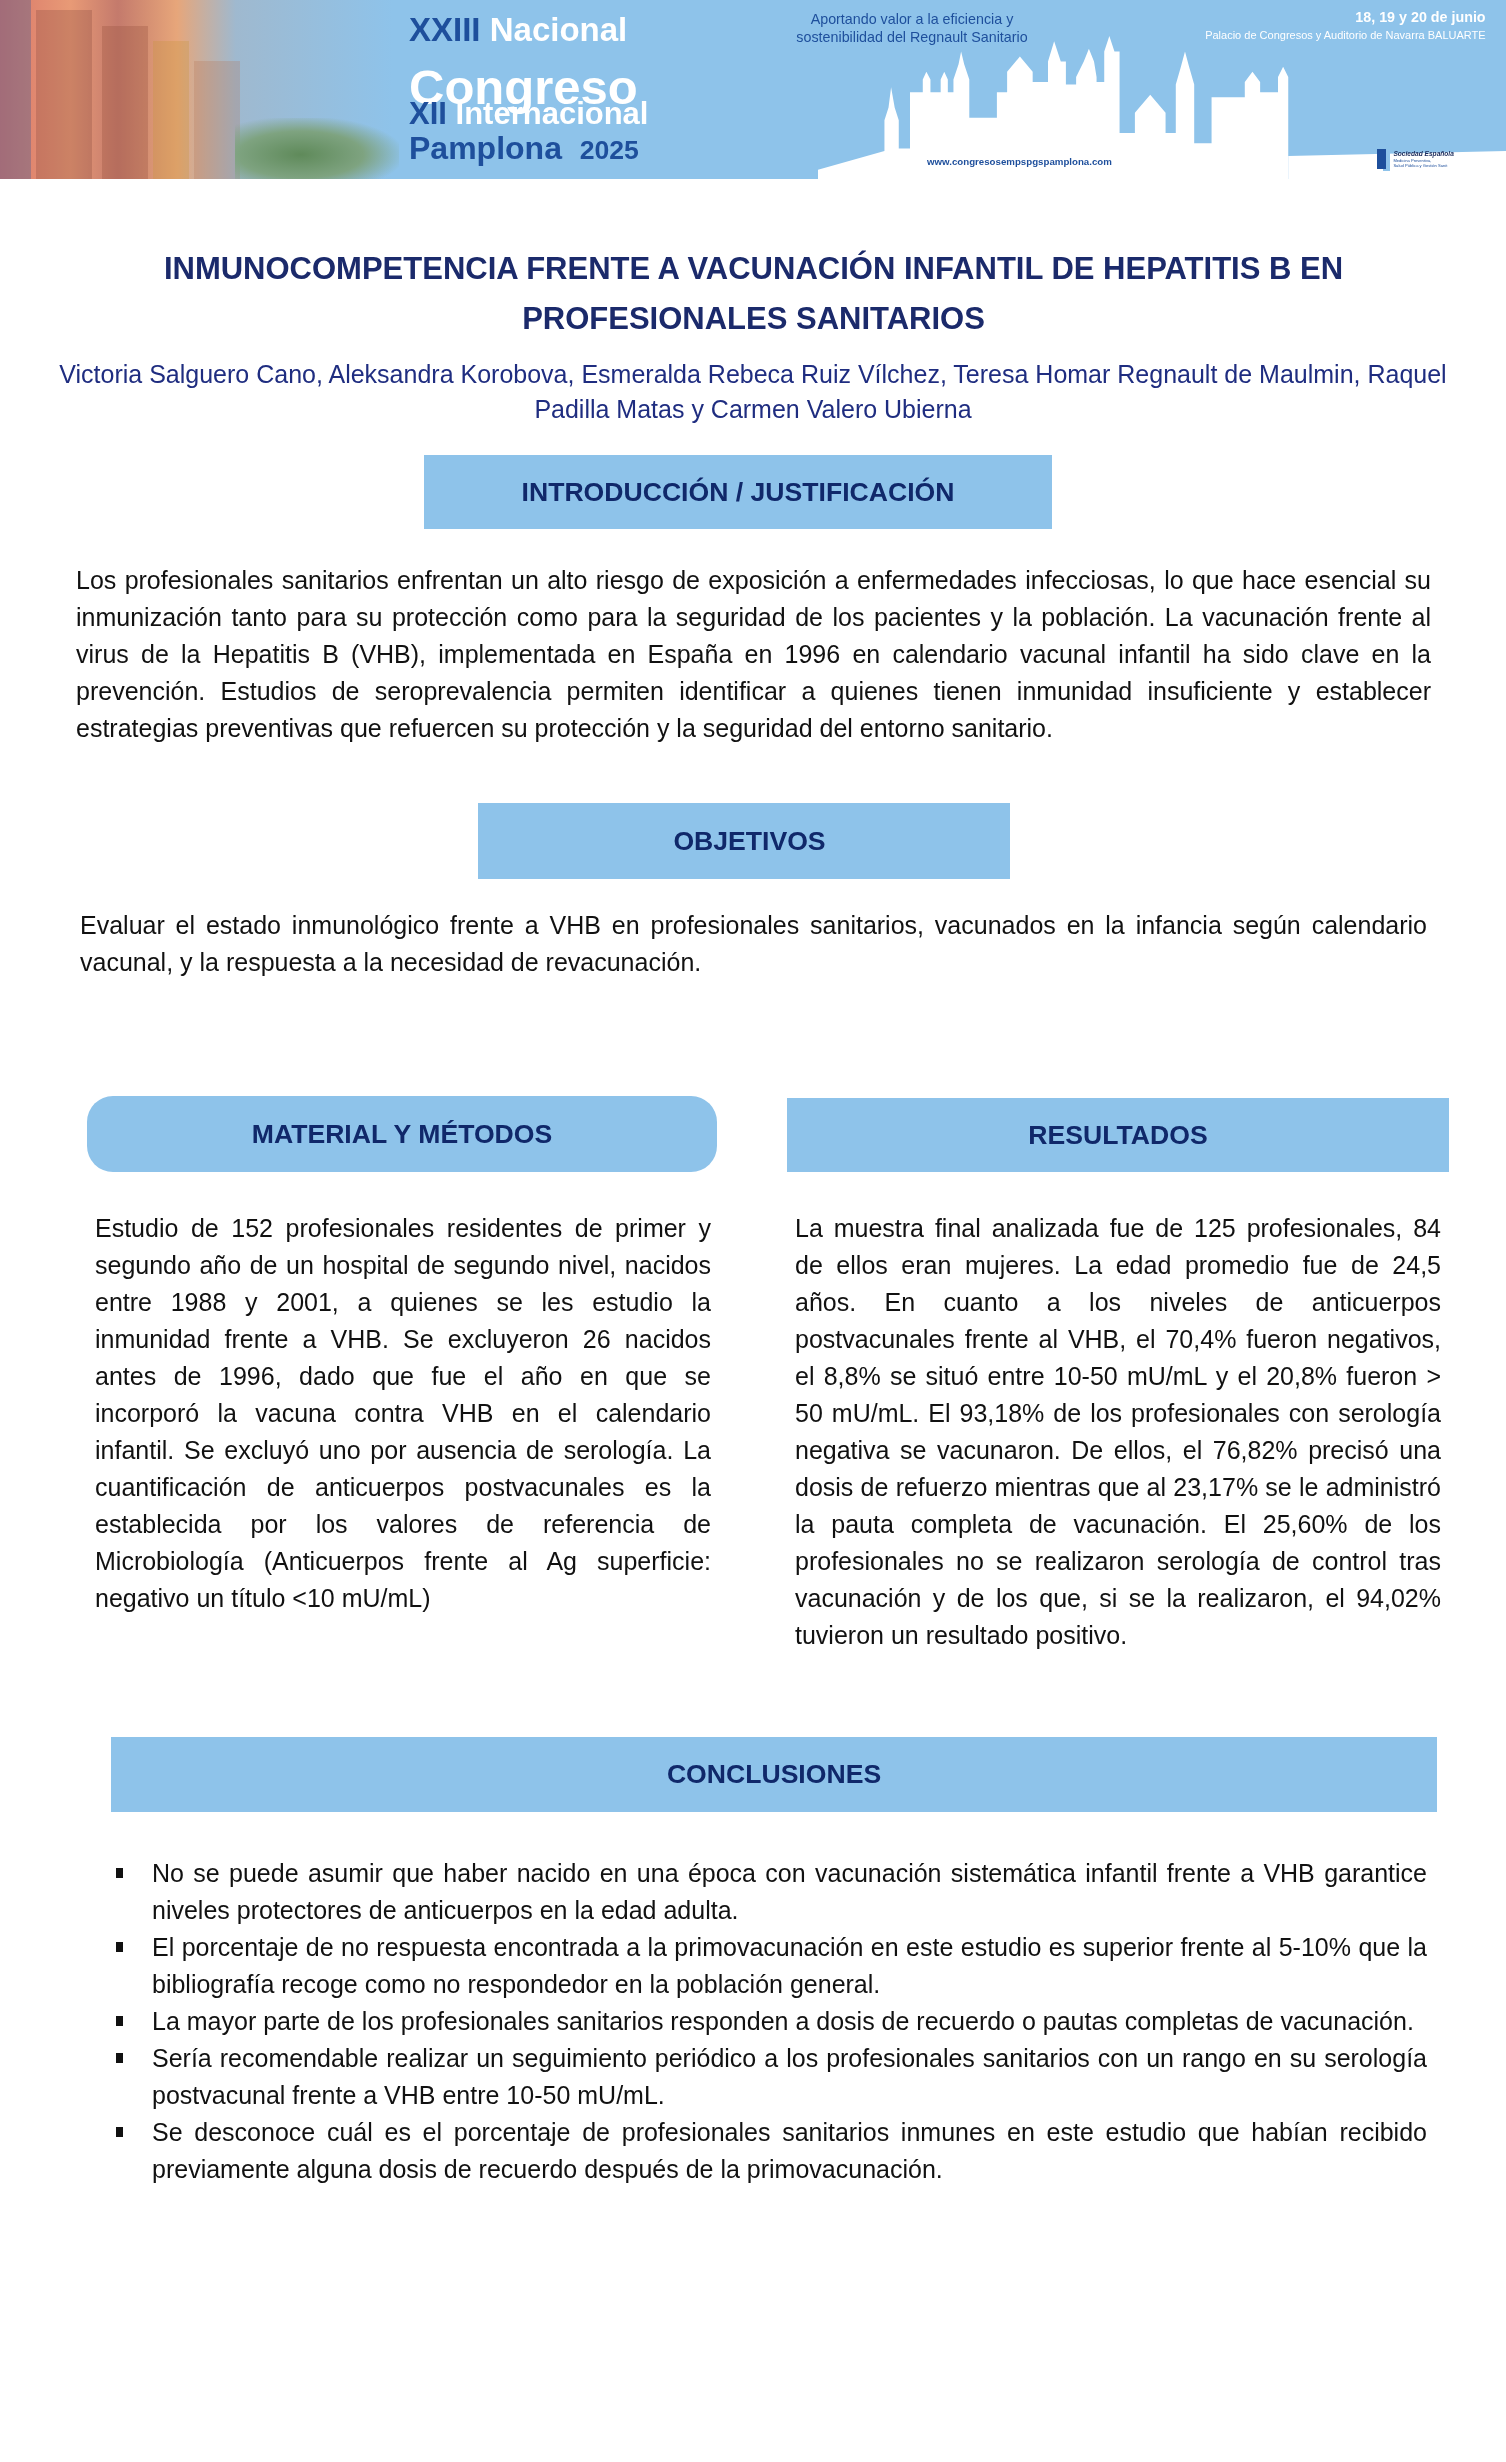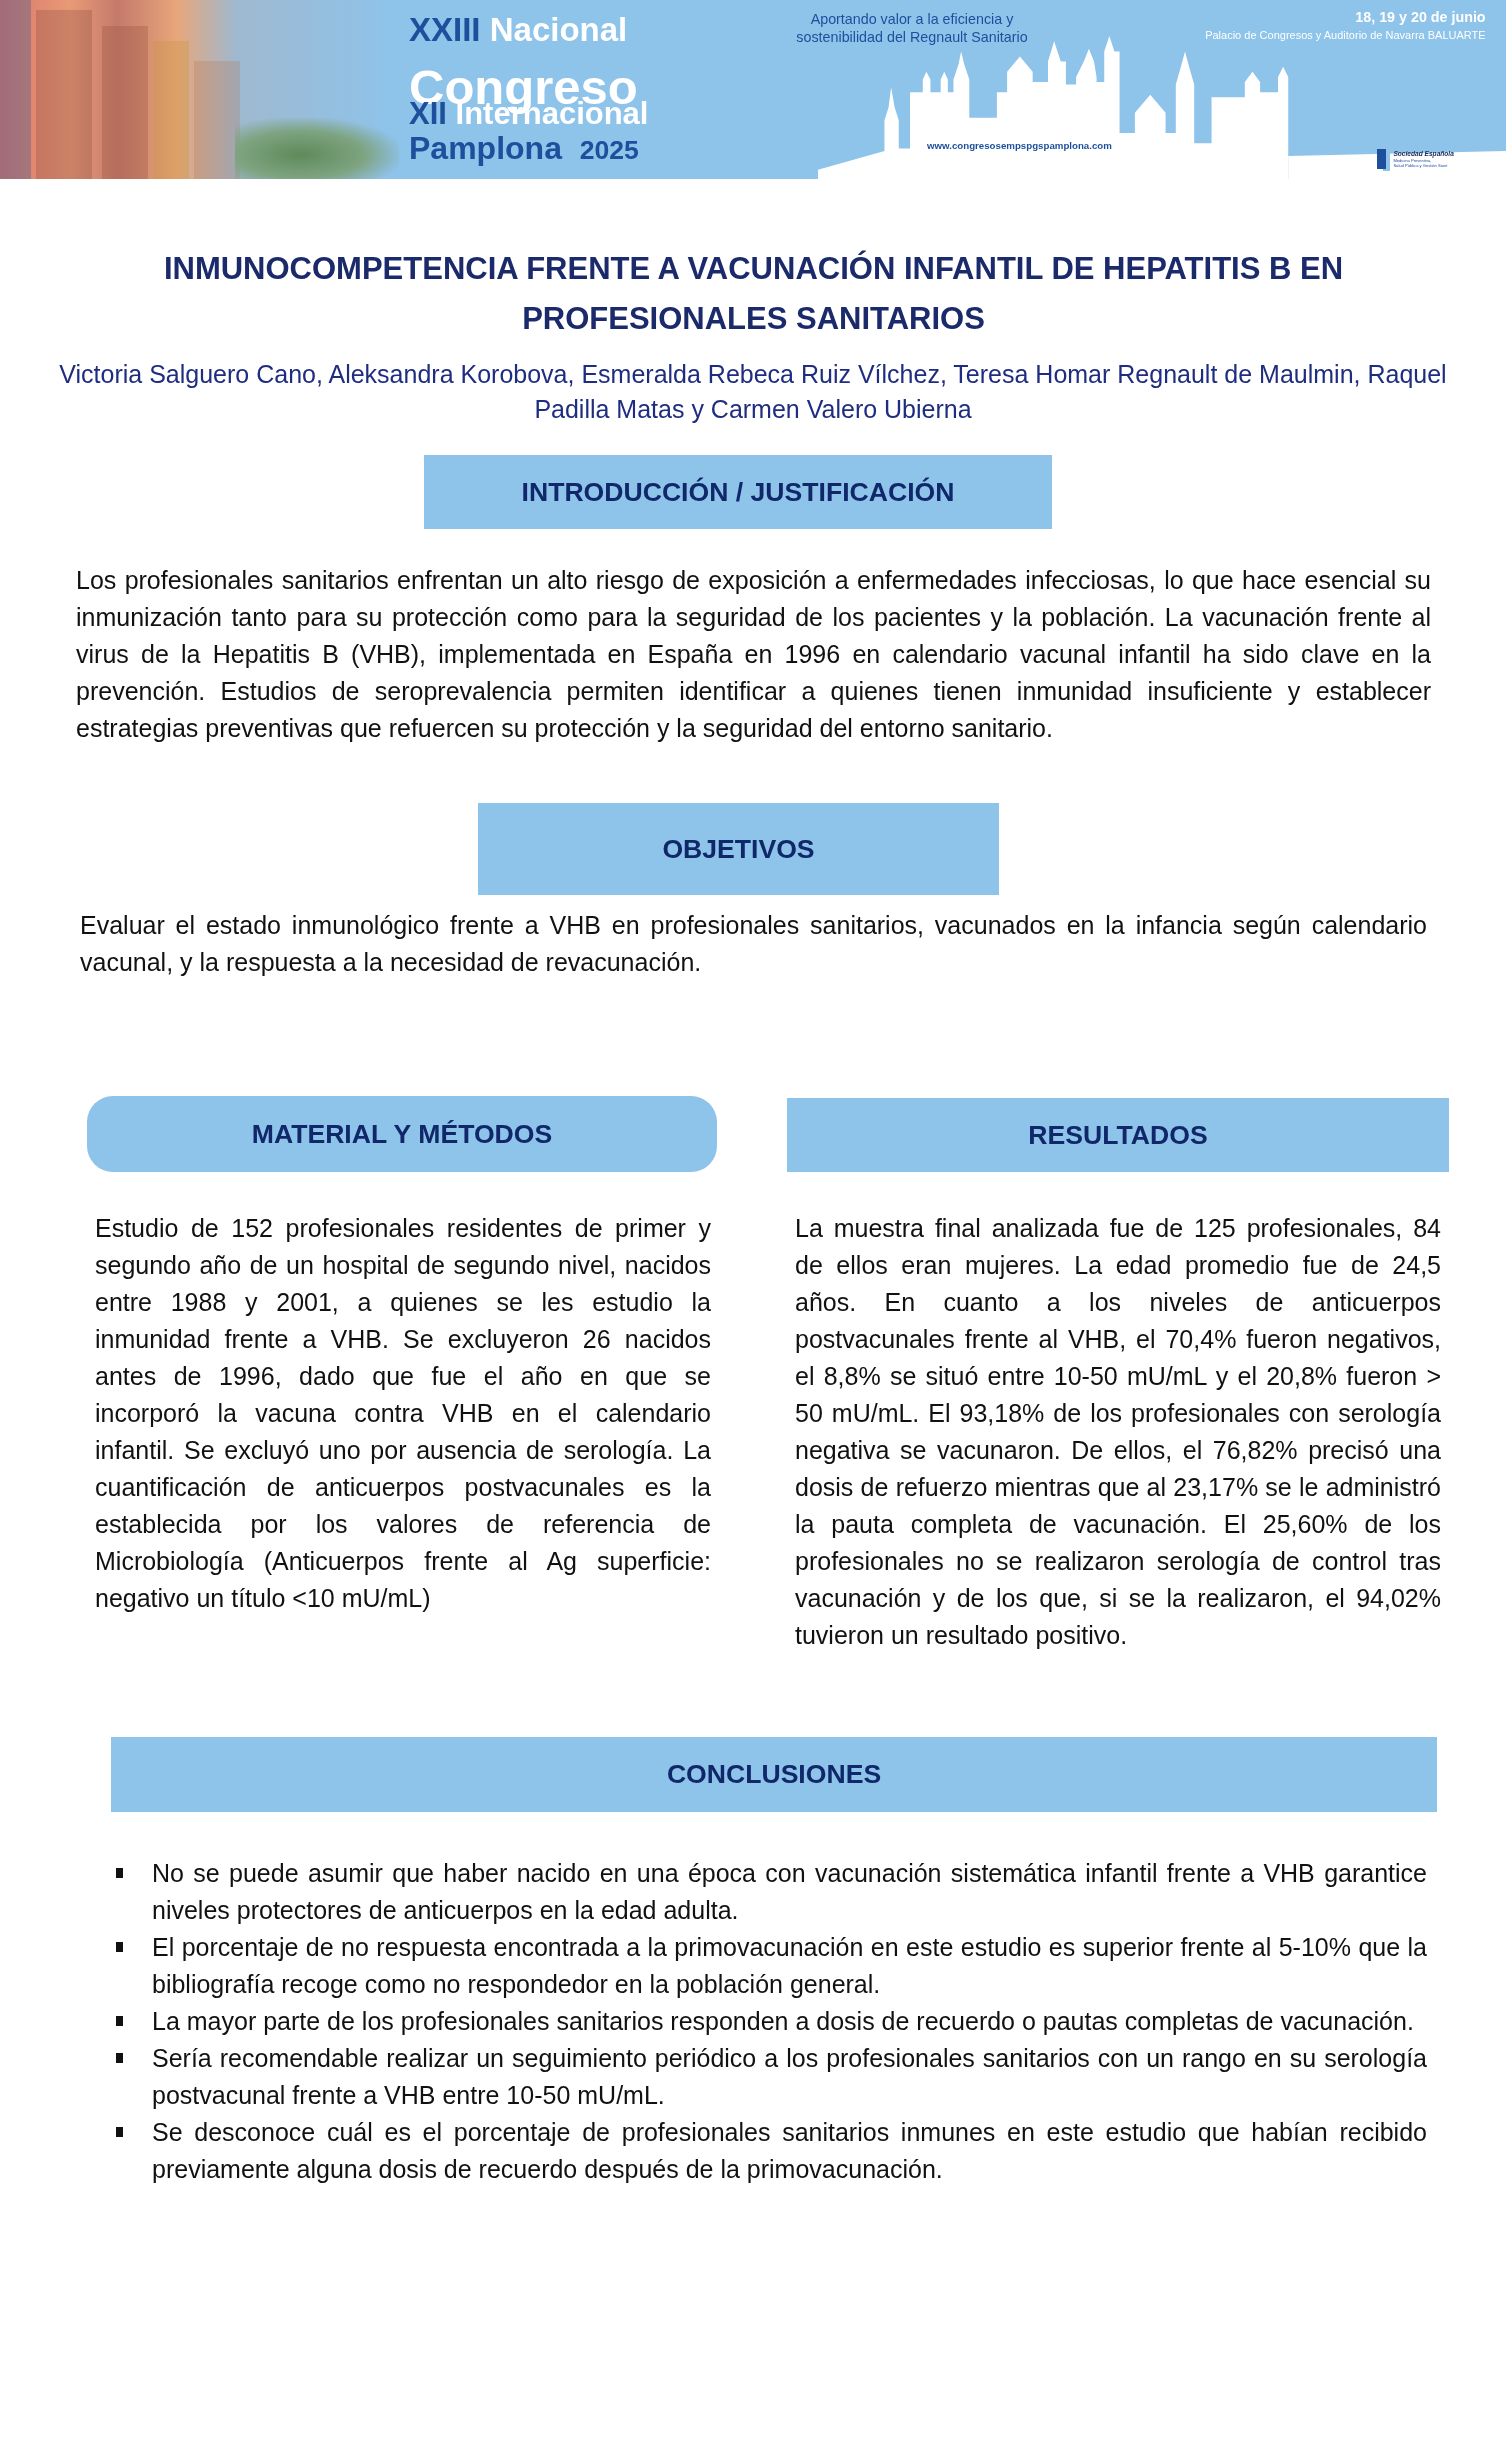--- a/index.html
+++ b/index.html
@@ -14,39 +14,39 @@
   #banner .photo .bld { position:absolute; bottom:0; background: rgba(120,60,50,0.25); }
   #banner .trees { left: 235px; top: 118px; width: 164px; height: 61px;
     background: radial-gradient(ellipse at 40% 60%, #5f8a5a 0%, #7ea380 45%, rgba(142,195,234,0) 75%); }
   .cong-line { left: 409px; font-weight: bold; line-height: 1; white-space: nowrap; }
   .cong-dark { color: #1e4f9c; }
   .cong-white { color: #ffffff; }
   #tagline { left: 779px; top: 11.2px; width: 266px; text-align: center; color: #1e4f9c; font-size: 14.3px; line-height: 17.4px; }
   #dates { right: 20.4px; top: 9.2px; text-align: right; color: #ffffff; font-size: 14.3px; line-height: 17.4px; font-weight: bold; }
   #dates .venue { font-weight: normal; font-size: 11px; }
   #skyline { left: 818px; top: 31px; width: 689px; height: 148px; }
-  #website { left: 927px; top: 140px; color: #1e4f9c; font-size: 9.7px; font-weight: bold; }
+  #website { left: 927px; top: 156px; color: #1e4f9c; font-size: 9.7px; font-weight: bold; }
   #logo { left: 1377px; top: 148px; width: 77px; height: 25.5px; }
   #logo .mark { position:absolute; left:0; top:1px; width:9.2px; height:20.4px; background:#1e4f9c; }
   #logo .mark2 { position:absolute; left:6.1px; top:0; width:7.2px; height:22.5px; background:#8ec3ea; }
   #logo .name { position:absolute; left:16.4px; top:2px; font-size:6.6px; font-weight:bold; font-style:italic; color:#1a2a5a; white-space:nowrap; }
   #logo .sub { position:absolute; left:16.4px; top:10.2px; font-size:4.1px; color:#1e4f9c; line-height:5.1px; white-space:nowrap; }
 
   
   #title { left: 77px; top: 244px; width: 1353px; text-align: center; color: #1b2a6b; font-weight: bold;
            font-size: 31px; line-height: 50px; }
   #authors { left: 51px; top: 357px; width: 1404px; text-align: center; color: #1f2d80; font-size: 25px; line-height: 35px; }
 
   .sec-head { background: #8ec3ea; color: #10286a; font-weight: bold; font-size: 26.6px;
               display: flex; align-items: center; justify-content: center; }
   .body-text { font-size: 25px; line-height: 37px; text-align: justify; color: #111; }
 
   #intro-head { left: 424px; top: 455px; width: 628px; height: 74px; }
   #intro-text { left: 76px; top: 562px; width: 1355px; }
-  #obj-head { left: 478px; top: 803px; width: 521px; height: 92px; }
+  #obj-head { left: 478px; top: 803px; width: 521px; height: 76px; padding-left: 11px; }
   #obj-text { left: 80px; top: 907px; width: 1347px; }
   #met-head { left: 87px; top: 1096px; width: 630px; height: 76px; border-radius: 26px; }
   #res-head { left: 787px; top: 1098px; width: 662px; height: 74px; }
   #met-text { left: 95px; top: 1210px; width: 616px; }
   #res-text { left: 795px; top: 1210px; width: 646px; }
   #conc-head { left: 111px; top: 1737px; width: 1326px; height: 75px; }
   #conc-list { left: 113px; top: 1855px; width: 1314px; margin: 0; padding: 0; list-style: none; }
   #conc-list li { position: relative; padding-left: 39px; font-size: 25px; line-height: 37px; text-align: justify; color: #111; }
   #conc-list li .bullet { position: absolute; left: 3.1px; top: 12.8px; width: 7.2px; height: 10.2px; background: #111; }
 </style>

